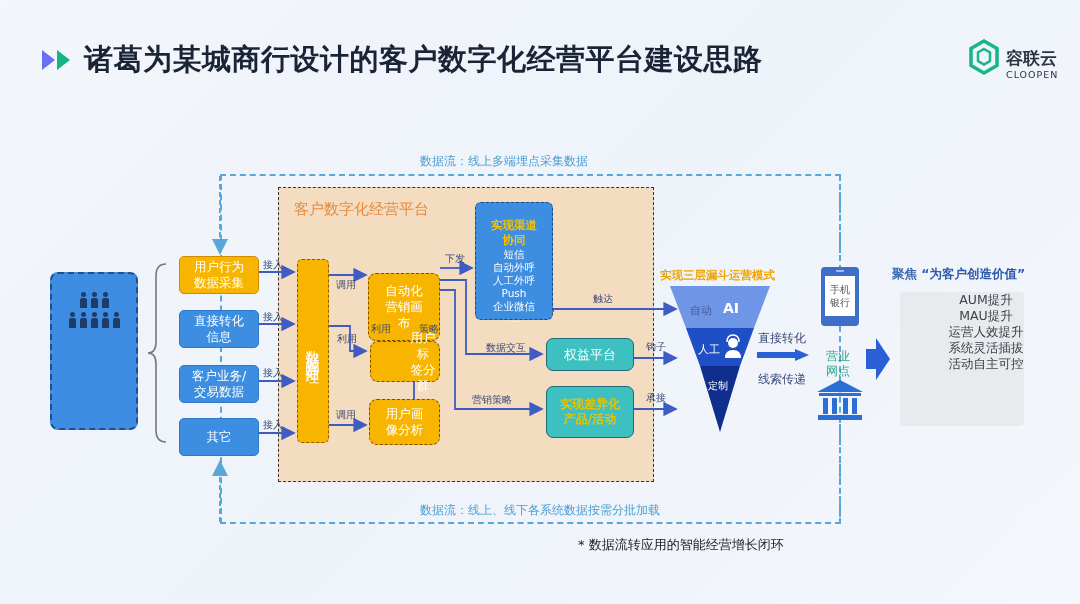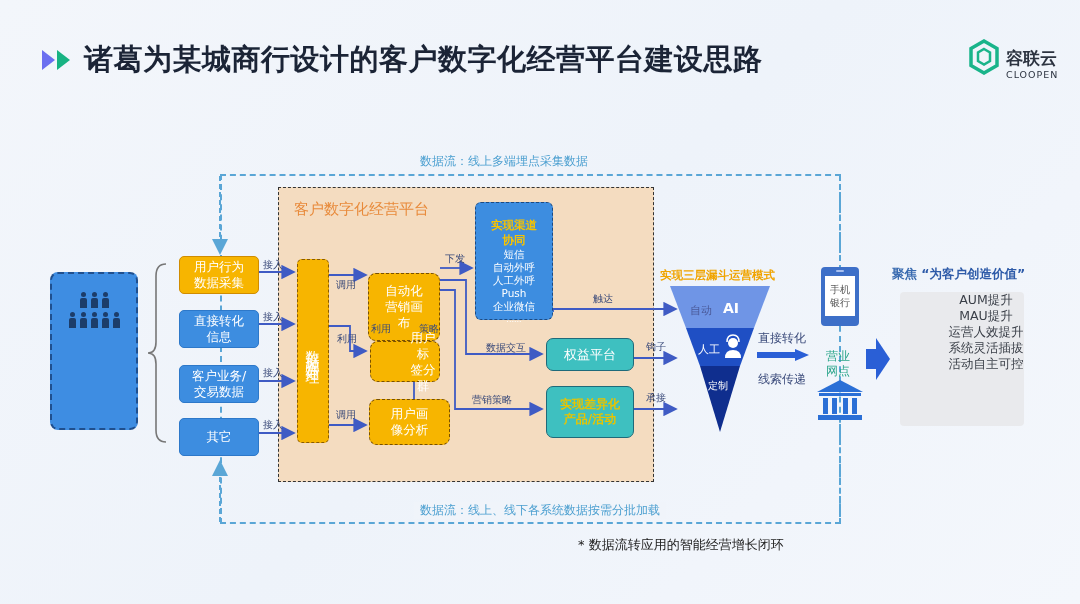--- a/index.html
+++ b/index.html
@@ -191,21 +191,21 @@
     <div>营销画</div>
     <div>布</div>
   </div>
 </div>
 <div class="abs ybox" style="left:370px;top:341px;width:70px;height:41px;padding-left:36px;">
   <div>
     <div>用户标</div>
     <div>签分群</div>
   </div>
 </div>
-<div class="abs ybox" style="left:369px;top:399px;width:81px;height:46px;">
+<div class="abs ybox" style="left:369px;top:399px;width:71px;height:46px;">
   <div>
     <div>用户画</div>
     <div>像分析</div>
   </div>
 </div>
 
 <div class="abs lbl" style="left:336px;top:278px;">调用</div>
 <div class="abs lbl" style="left:337px;top:332px;">利用</div>
 <div class="abs lbl" style="left:371px;top:322px;">利用</div>
 <div class="abs lbl" style="left:419px;top:322px;">策略</div>

